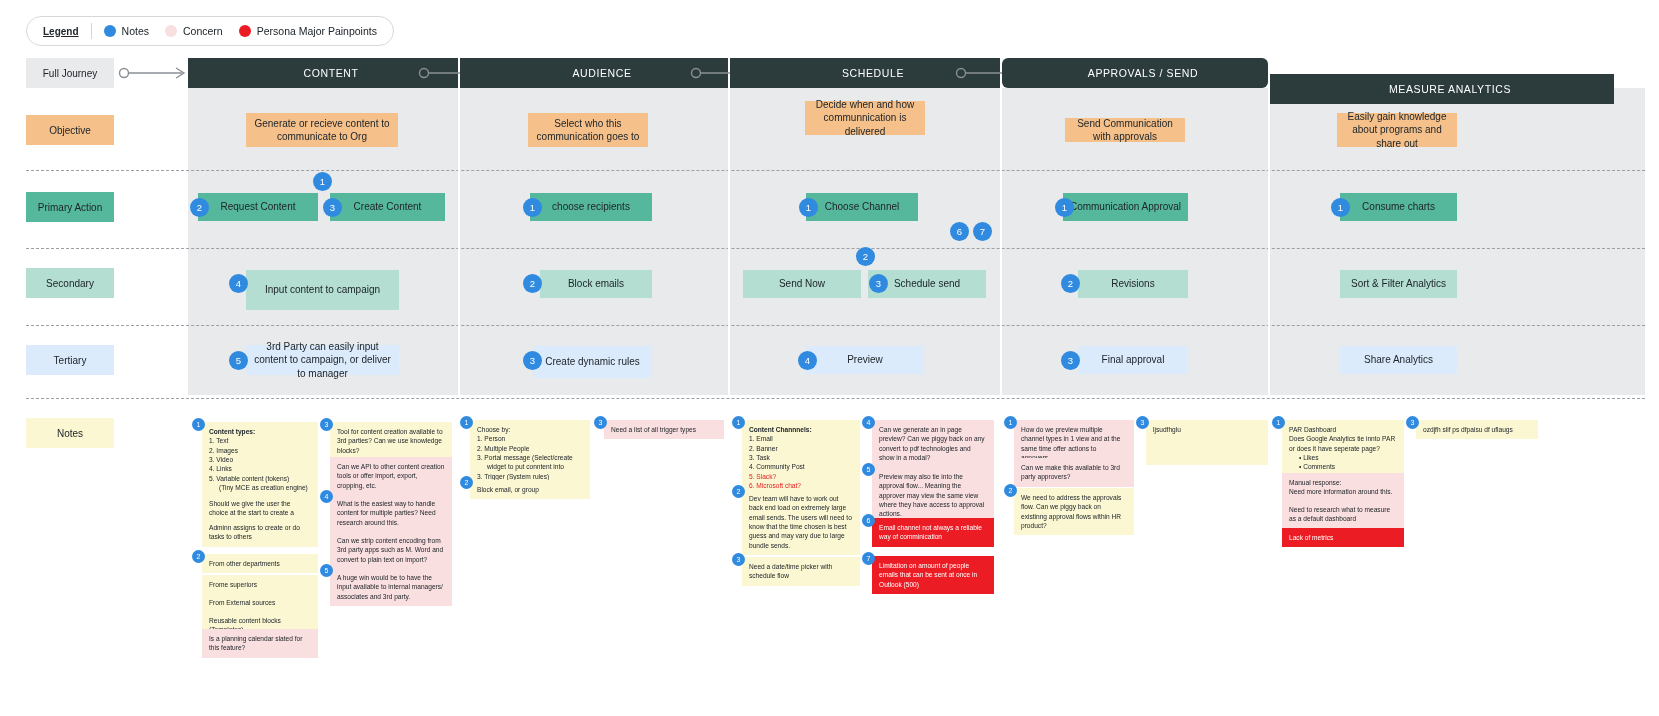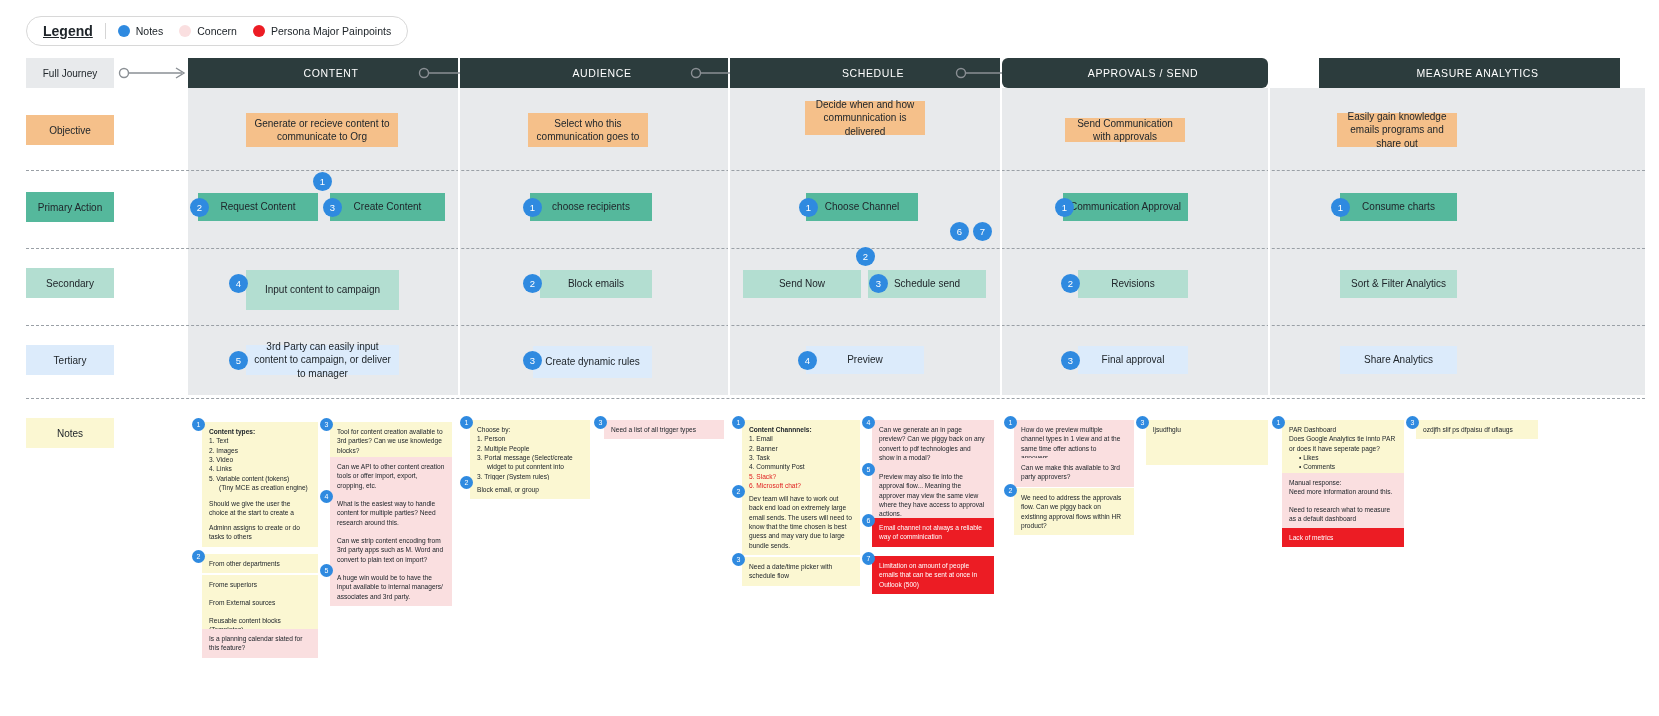--- a/index.html
+++ b/index.html
@@ -23,21 +23,21 @@
     height: 30px;
     display: flex;
     align-items: center;
     gap: 0px;
     border: 1px solid #d8d8d8;
     border-radius: 15px;
     background: #fff;
     padding: 0 16px;
   }
   #legend .lg-title {
-    font-size: 14px; font-weight: bold; color: #20262b;
+    font-size: 10px; font-weight: bold; color: #20262b;
     padding-right: 12px;
     text-decoration: underline;
   }
   #legend .lg-sep {
     width: 1px; height: 16px; background: #d5d5d5; margin-right: 12px;
   }
   .lg-item { display: flex; align-items: center; gap: 6px; margin-right: 16px; }
   .lg-item:last-child { margin-right: 0; }
   .lg-dot { width: 12px; height: 12px; border-radius: 50%; display: block; }
   .lg-label { font-size: 10.5px; color: #20262b; }
@@ -212,21 +212,21 @@
   <div class="phase" style="left:730px; width:270px;">SCHEDULE</div>
   <div class="connector" style="left:955px; width:72px;">
     <svg width="72" height="30" viewBox="0 0 72 30">
       <circle cx="6" cy="15" r="4.5" fill="none" stroke="#8a8f94" stroke-width="1.4"></circle>
       <line x1="10.5" y1="15" x2="64" y2="15" stroke="#8a8f94" stroke-width="1.4"></line>
       <polyline points="58,10 66,15 58,20" fill="none" stroke="#8a8f94" stroke-width="1.4"></polyline>
     </svg>
   </div>
 
   <div class="phase" style="left:1002px; width:266px;border-radius:6px;">APPROVALS / SEND</div>
-  <div class="phase" style="left:1319px; width:301px;">MEASURE ANALYTICS</div>
+  <div class="phase" style="left:1270px; width:344px;margin-top:16px;">MEASURE ANALYTICS</div>
 
   <div class="rowdash" style="top:170px;"></div>
   <div class="rowdash" style="top:248px;"></div>
   <div class="rowdash" style="top:325px;"></div>
   <div class="rowdash" style="top:398px;"></div>
 
   <div class="colsep" style="left:458px;"></div>
   <div class="colsep" style="left:728px;"></div>
   <div class="colsep" style="left:1000px;"></div>
   <div class="colsep" style="left:1268px;"></div>
@@ -234,21 +234,21 @@
   <div class="rowlabel rl-objective" style="top:115px;">Objective</div>
   <div class="rowlabel rl-primary" style="top:192px;">Primary Action</div>
   <div class="rowlabel rl-secondary" style="top:268px;">Secondary</div>
   <div class="rowlabel rl-tertiary" style="top:345px;">Tertiary</div>
   <div class="rowlabel rl-notes" style="top:418px;">Notes</div>
 
   <div class="card c-objective" style="left:246px; top:113px; width:152px; height:34px;">Generate or recieve content to communicate to Org</div>
   <div class="card c-objective" style="left:528px; top:113px; width:120px; height:34px;">Select who this communication goes to</div>
   <div class="card c-objective" style="left:805px; top:101px; width:120px; height:34px;">Decide when and how communnication is delivered</div>
   <div class="card c-objective" style="left:1065px; top:118px; width:120px; height:24px;">Send Communication with approvals</div>
-  <div class="card c-objective" style="left:1337px; top:113px; width:120px; height:34px;">Easily gain knowledge emails programs and share out</div>
+  <div class="card c-objective" style="left:1337px; top:113px; width:120px; height:34px;">Easily gain knowledge about programs and share out</div>
 
   <div class="card c-primary" style="left:198px; top:193px; width:120px; height:28px;">Request Content</div>
   <div class="badge" style="left:190px; top:198px;">2</div>
 
   <div class="card c-primary" style="left:330px; top:193px; width:115px; height:28px;">Create Content</div>
   <div class="badge" style="left:323px; top:198px;">3</div>
   <div class="badge" style="left:313px; top:172px;">1</div>
 
   <div class="card c-primary" style="left:530px; top:193px; width:122px; height:28px;">choose recipients</div>
   <div class="badge" style="left:523px; top:198px;">1</div>

